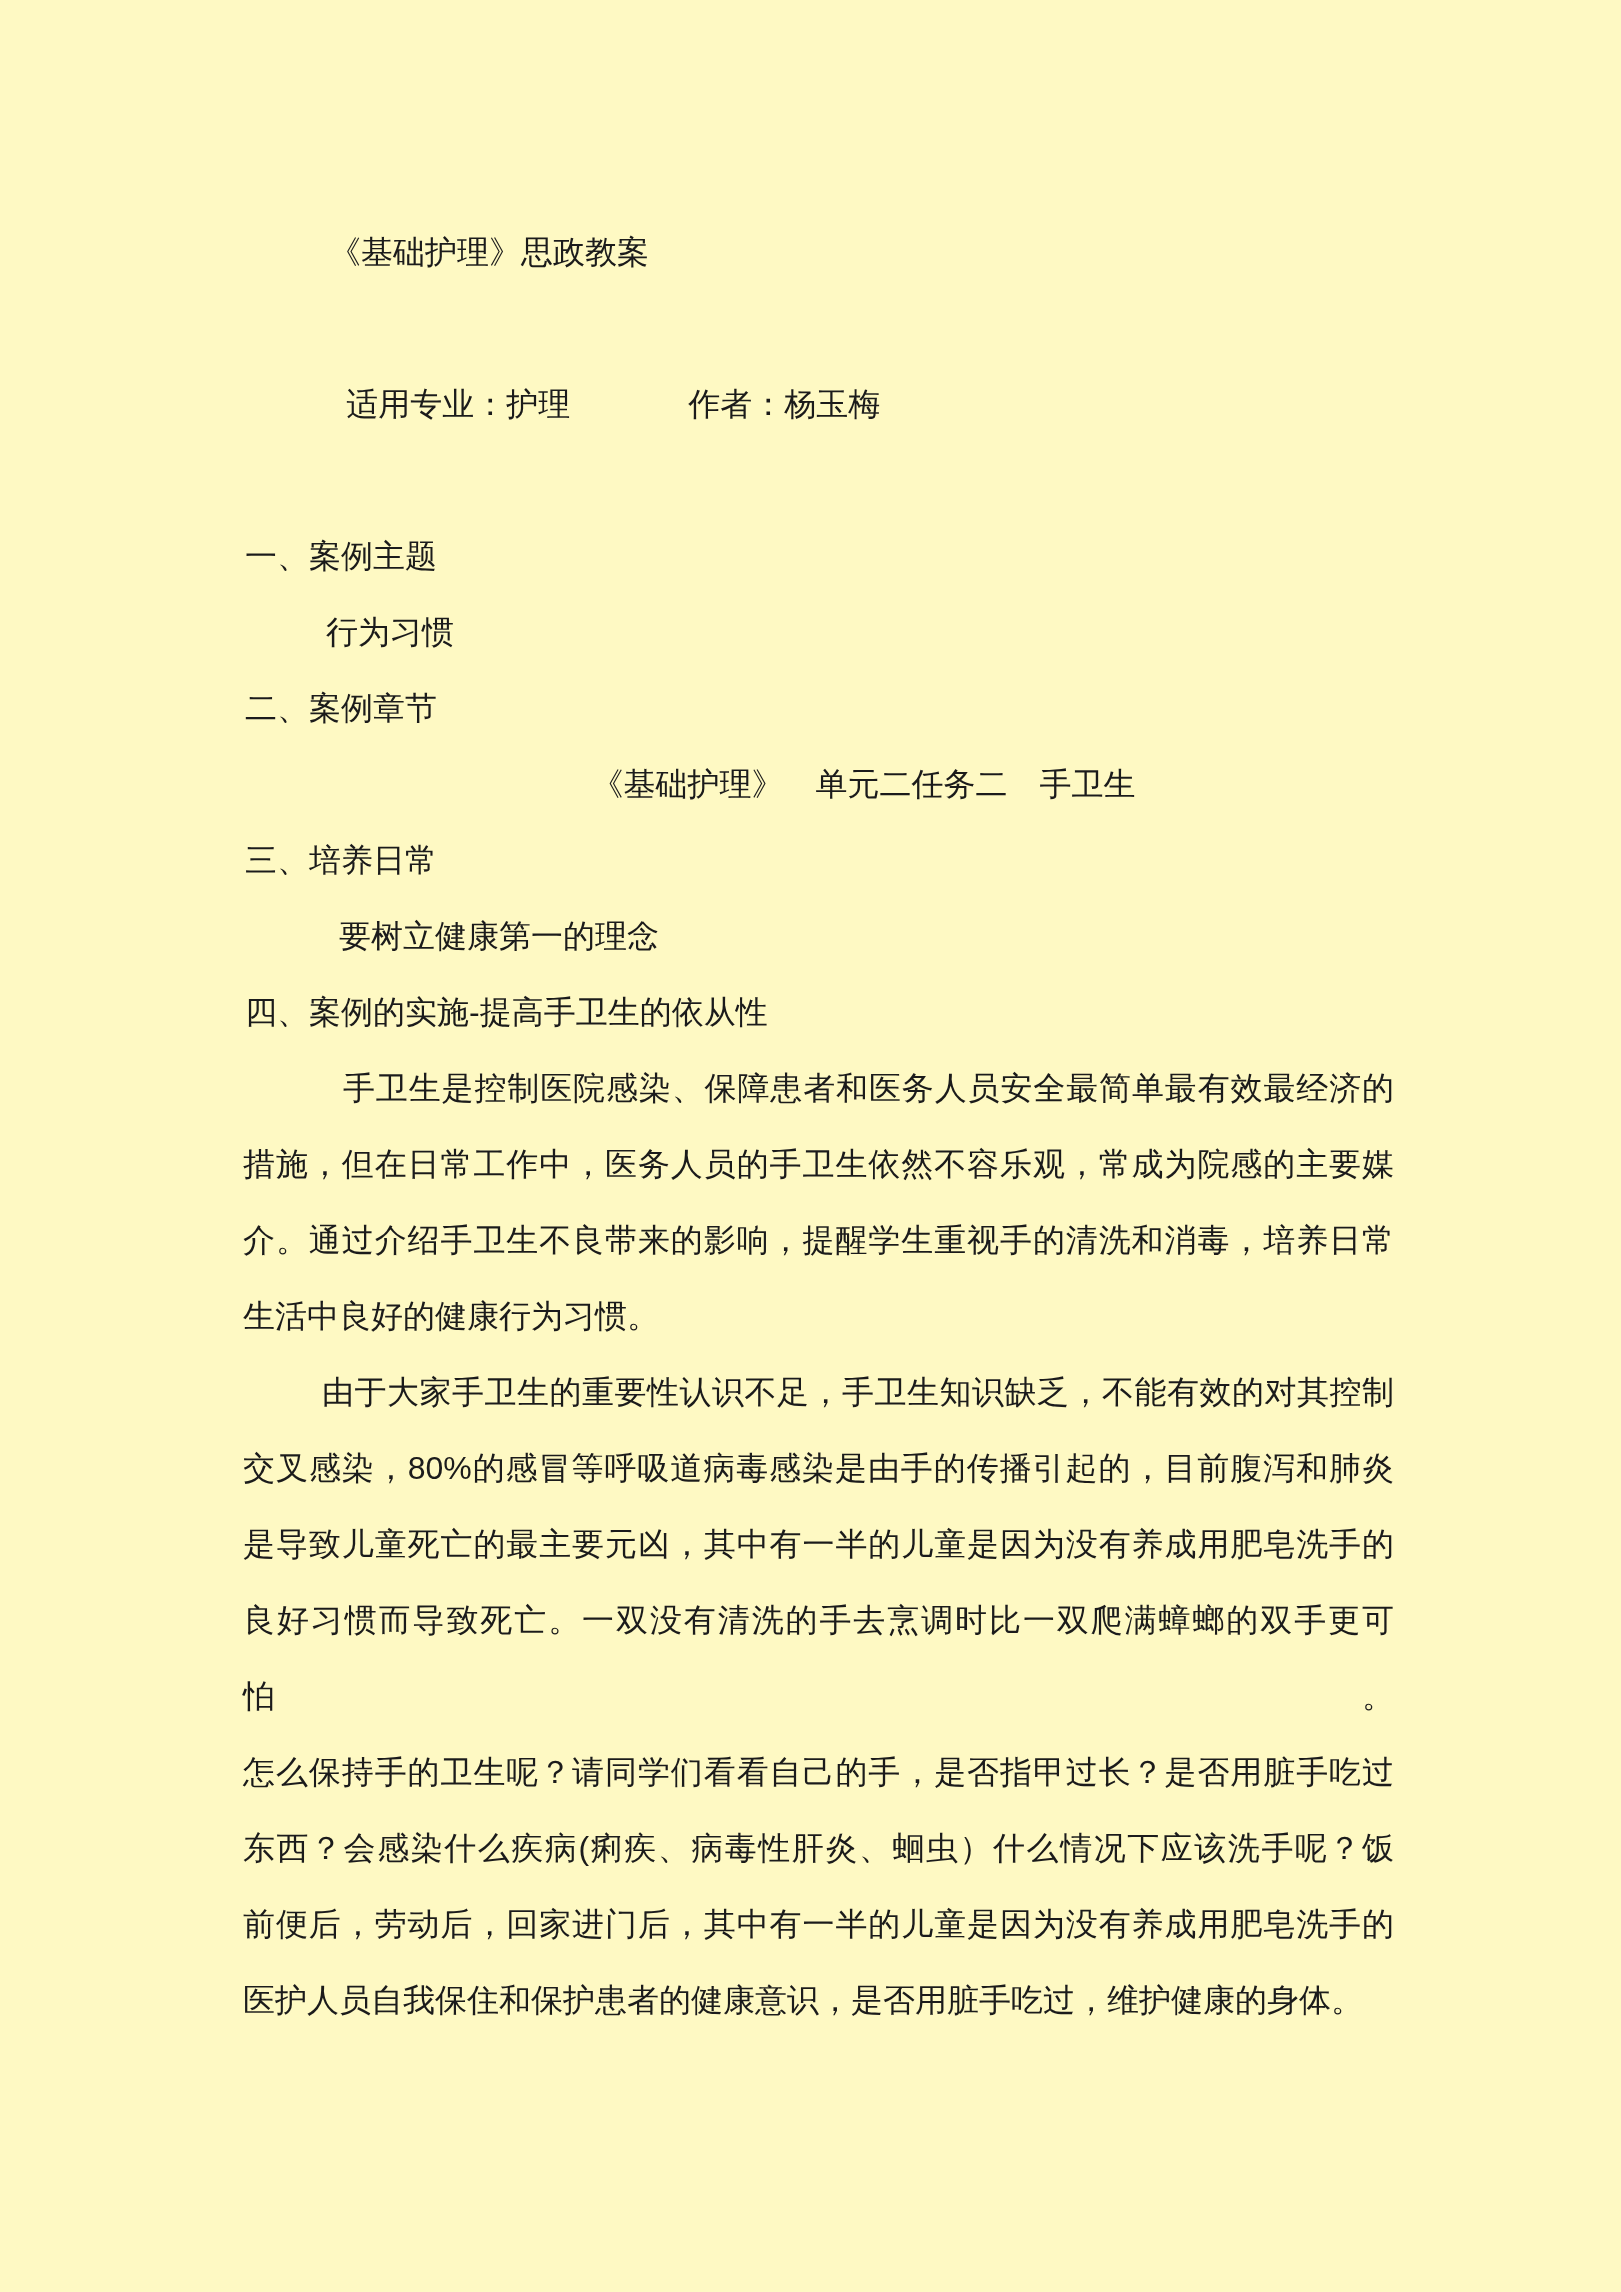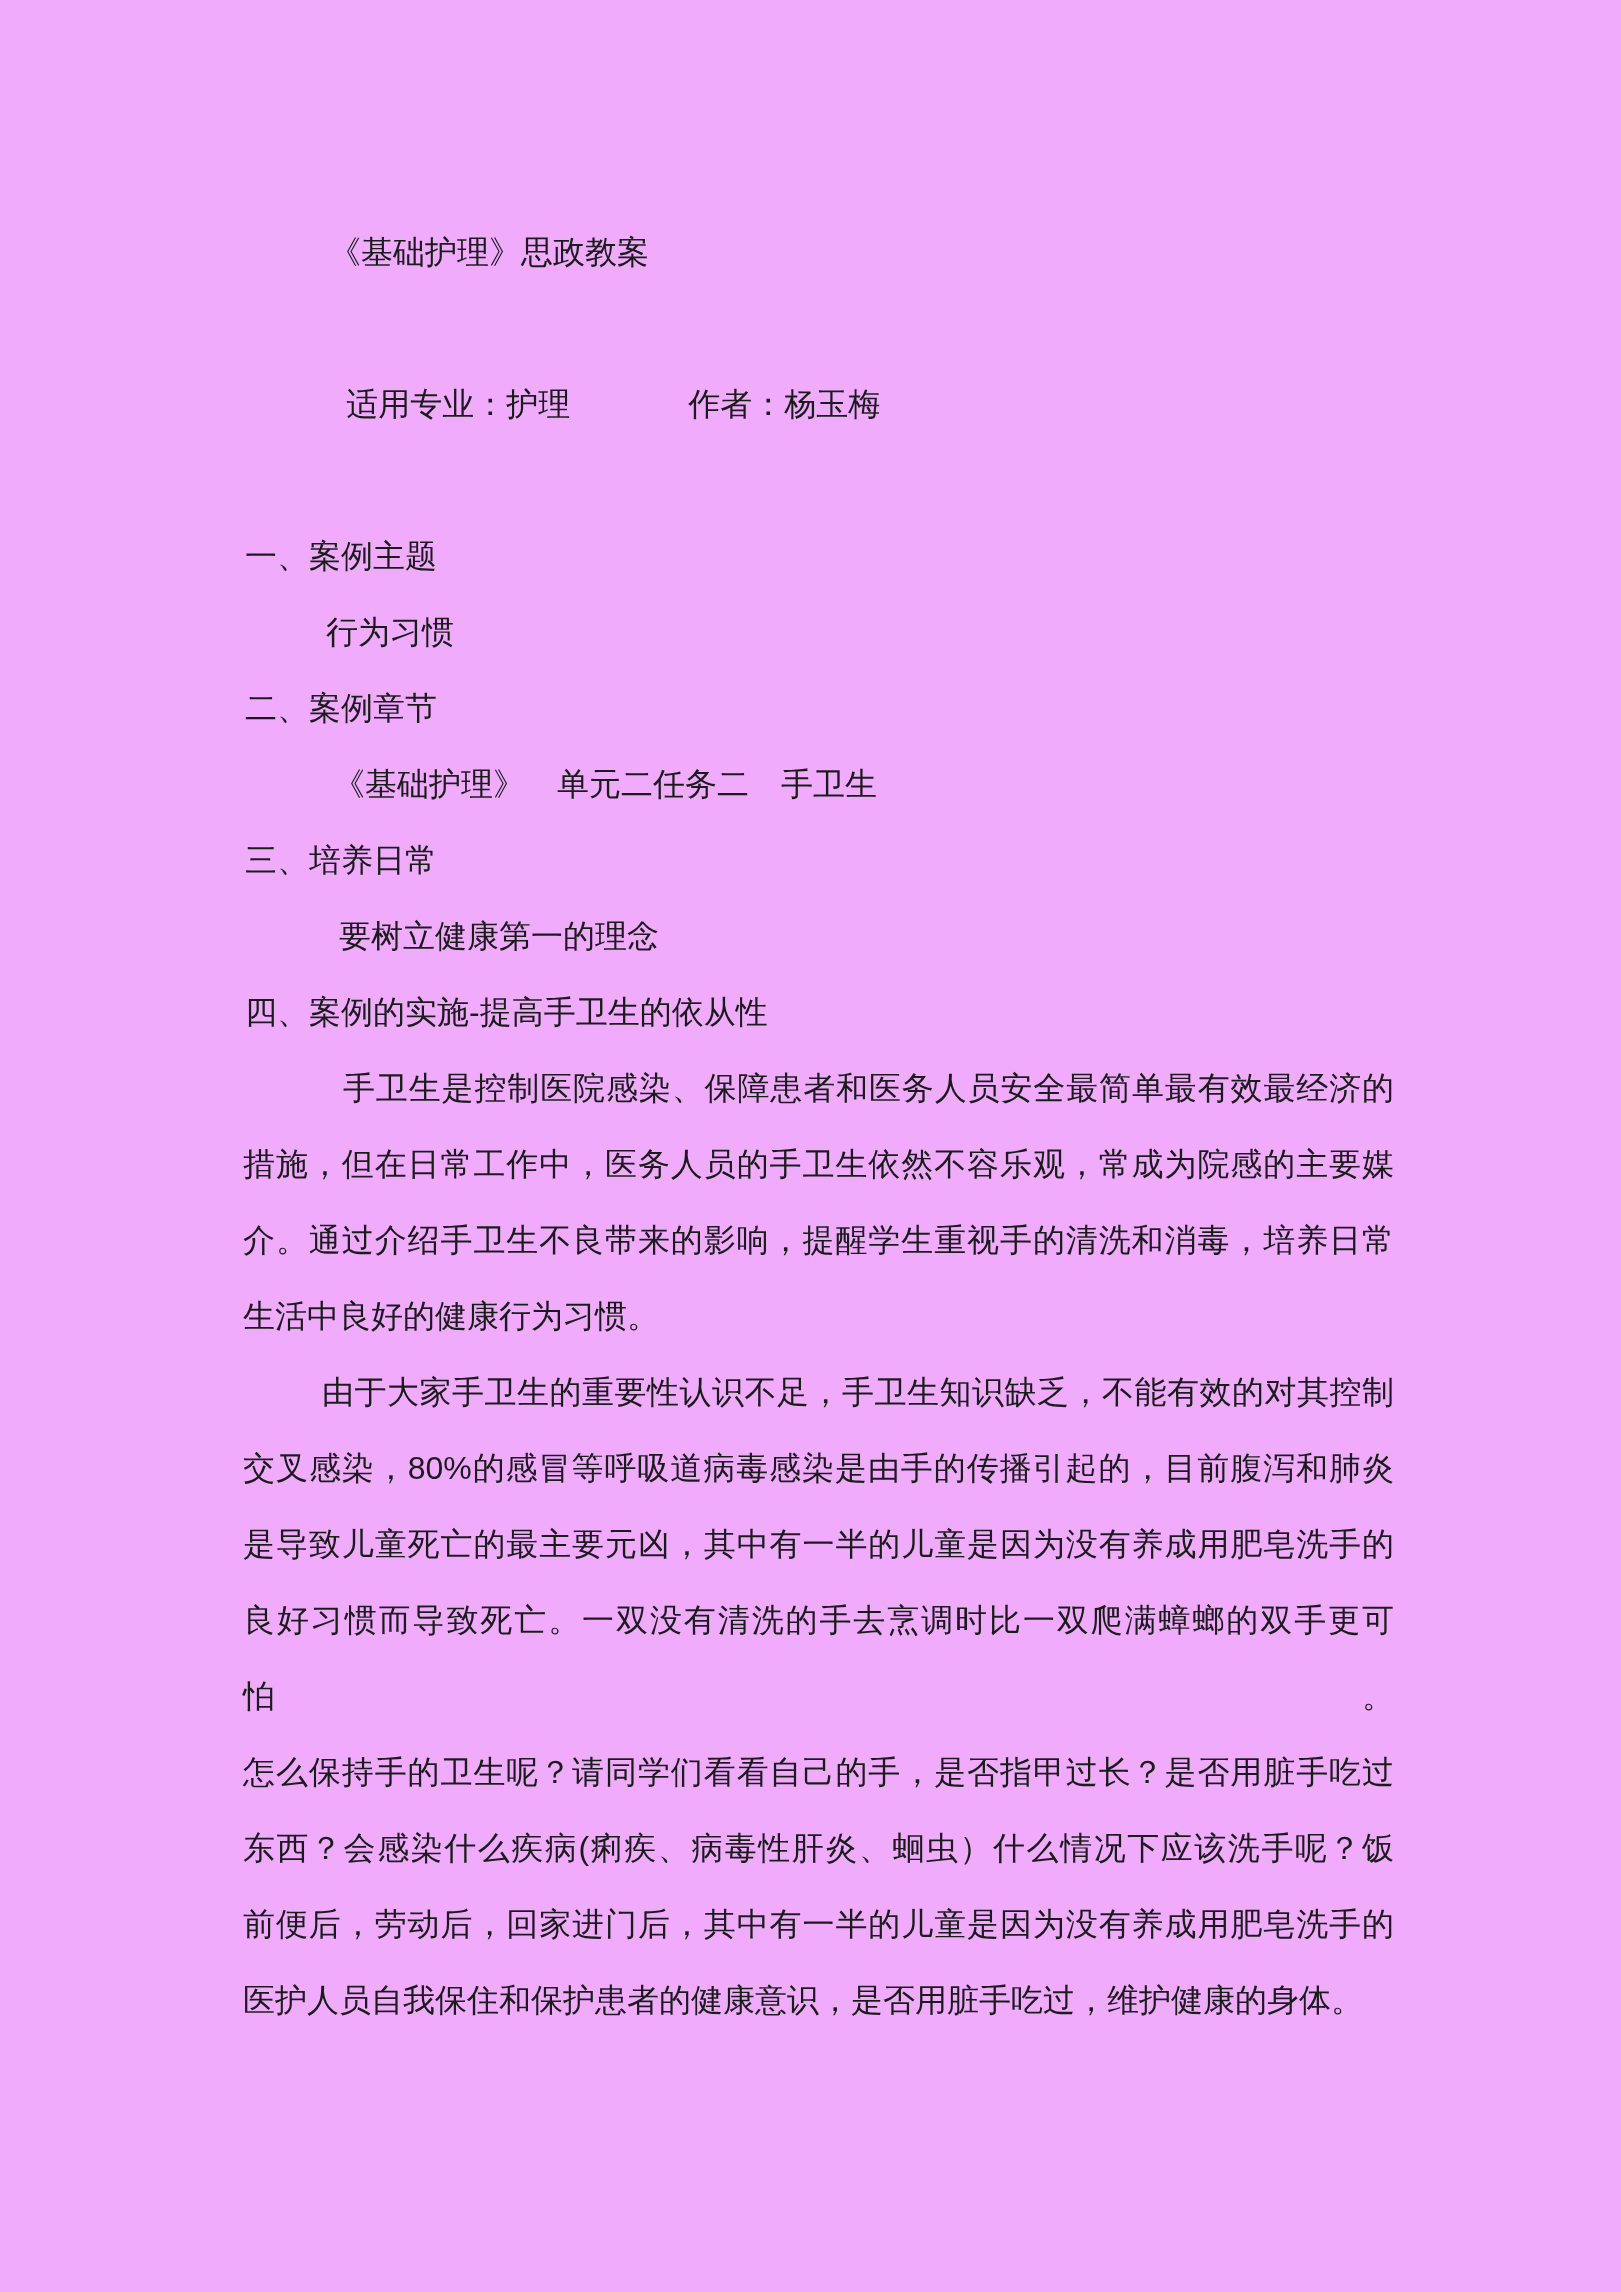--- a/index.html
+++ b/index.html
@@ -10,38 +10,38 @@
   body {
     width: 1621px;
     height: 2293px;
     font-family: "Liberation Sans", sans-serif;
     color: #1b1b1b;
   }
   .page {
     position: relative;
     width: 1621px;
     height: 2293px;
-    background: #f0abfc;
+    background: #fef9c3;
     overflow: hidden;
   }
   .content {
     position: absolute;
     left: 243px;
     top: 214px;
     width: 1151px;
     font-size: 32px;
     line-height: 76px;
   }
   .ln { white-space: pre; }
   .title-line  { padding-left: 86px; }
   .meta-line   { padding-left: 50px; }
   .meta-gap    { display: inline-block; width: 118px; }
   .heading     { padding-left: 2px; }
   .sub-0       { padding-left: 83px; }
-  .sub-1       { padding-left: 90px; }
+  .sub-1       { padding-left: 90px; text-align: center; }
   .sub-2       { padding-left: 96px; }
   .body-line {
     white-space: normal;
     text-align: justify;
     text-align-last: justify;
   }
   .body-line.para-end { text-align-last: left; }
   .p0.first { padding-left: 100px; }
   .p1.first { padding-left: 79px; }
   .p2.first { padding-left: 111px; }

